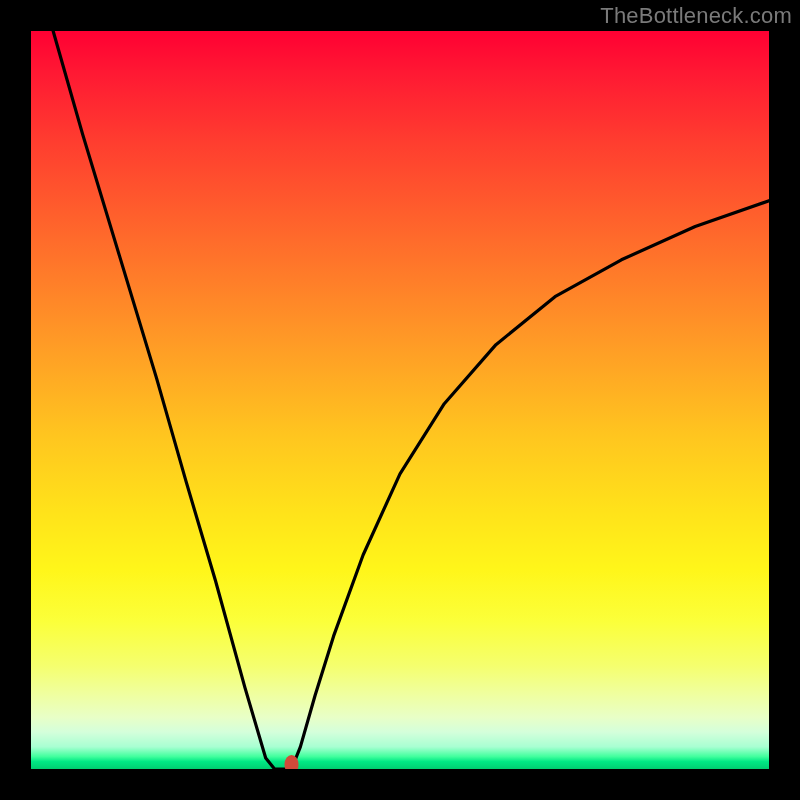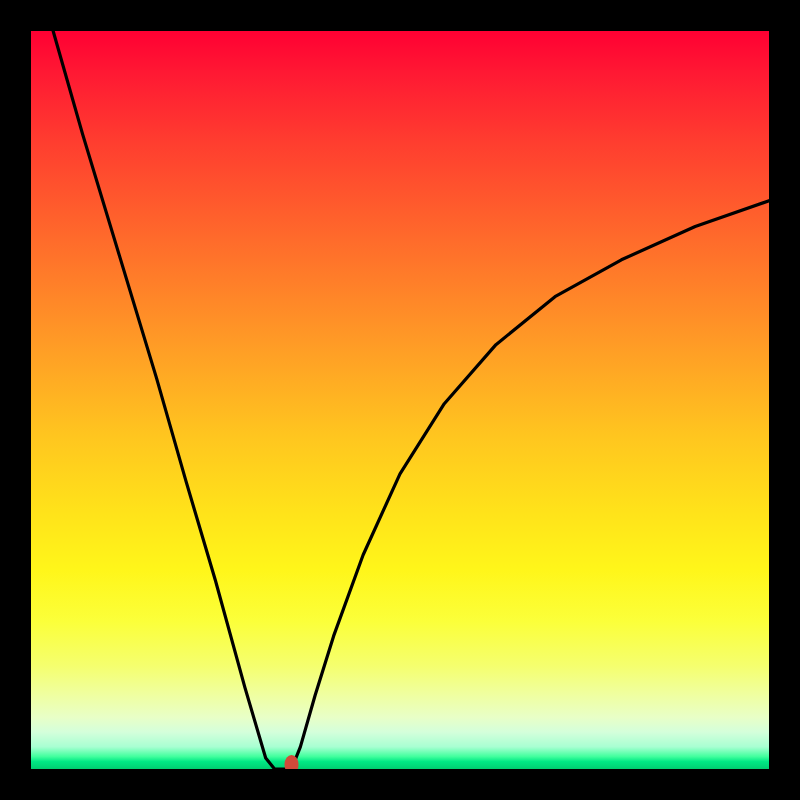--- a/index.html
+++ b/index.html
@@ -71,13 +71,14 @@
 <body>
 
 <div class="frame">
   <div class="plot-area">
     <div class="gradient-bg"></div>
     <svg class="curve-svg" viewBox="0 0 100 100" preserveAspectRatio="none">
     <path d="M3.000 0.000 L7.000 14.000 L12.000 30.500 L17.000 47.000 L21.000 61.000 L25.000 74.500 L29.000 89.000 L31.800 98.500 L33.000 100.000 L33.000 100.000 L34.500 100.000 L35.300 100.000 L35.300 100.000 L36.500 97.000 L38.500 90.000 L41.000 82.000 L45.000 71.000 L50.000 60.000 L56.000 50.500 L63.000 42.500 L71.000 36.000 L80.000 31.000 L90.000 26.500 L100.000 23.000" fill="none" stroke="#000" stroke-width="0.45" stroke-linejoin="round" stroke-linecap="round" vector-effect="non-scaling-stroke" style="stroke-width: 3.2px;"></path>
         <ellipse cx="35.300" cy="99.400" rx="0.95" ry="1.3" fill="#d24a3a"></ellipse>
       </svg>
   </div>
+  <div class="watermark">TheBottleneck.com</div>
 </div>
 
 </body></html>

